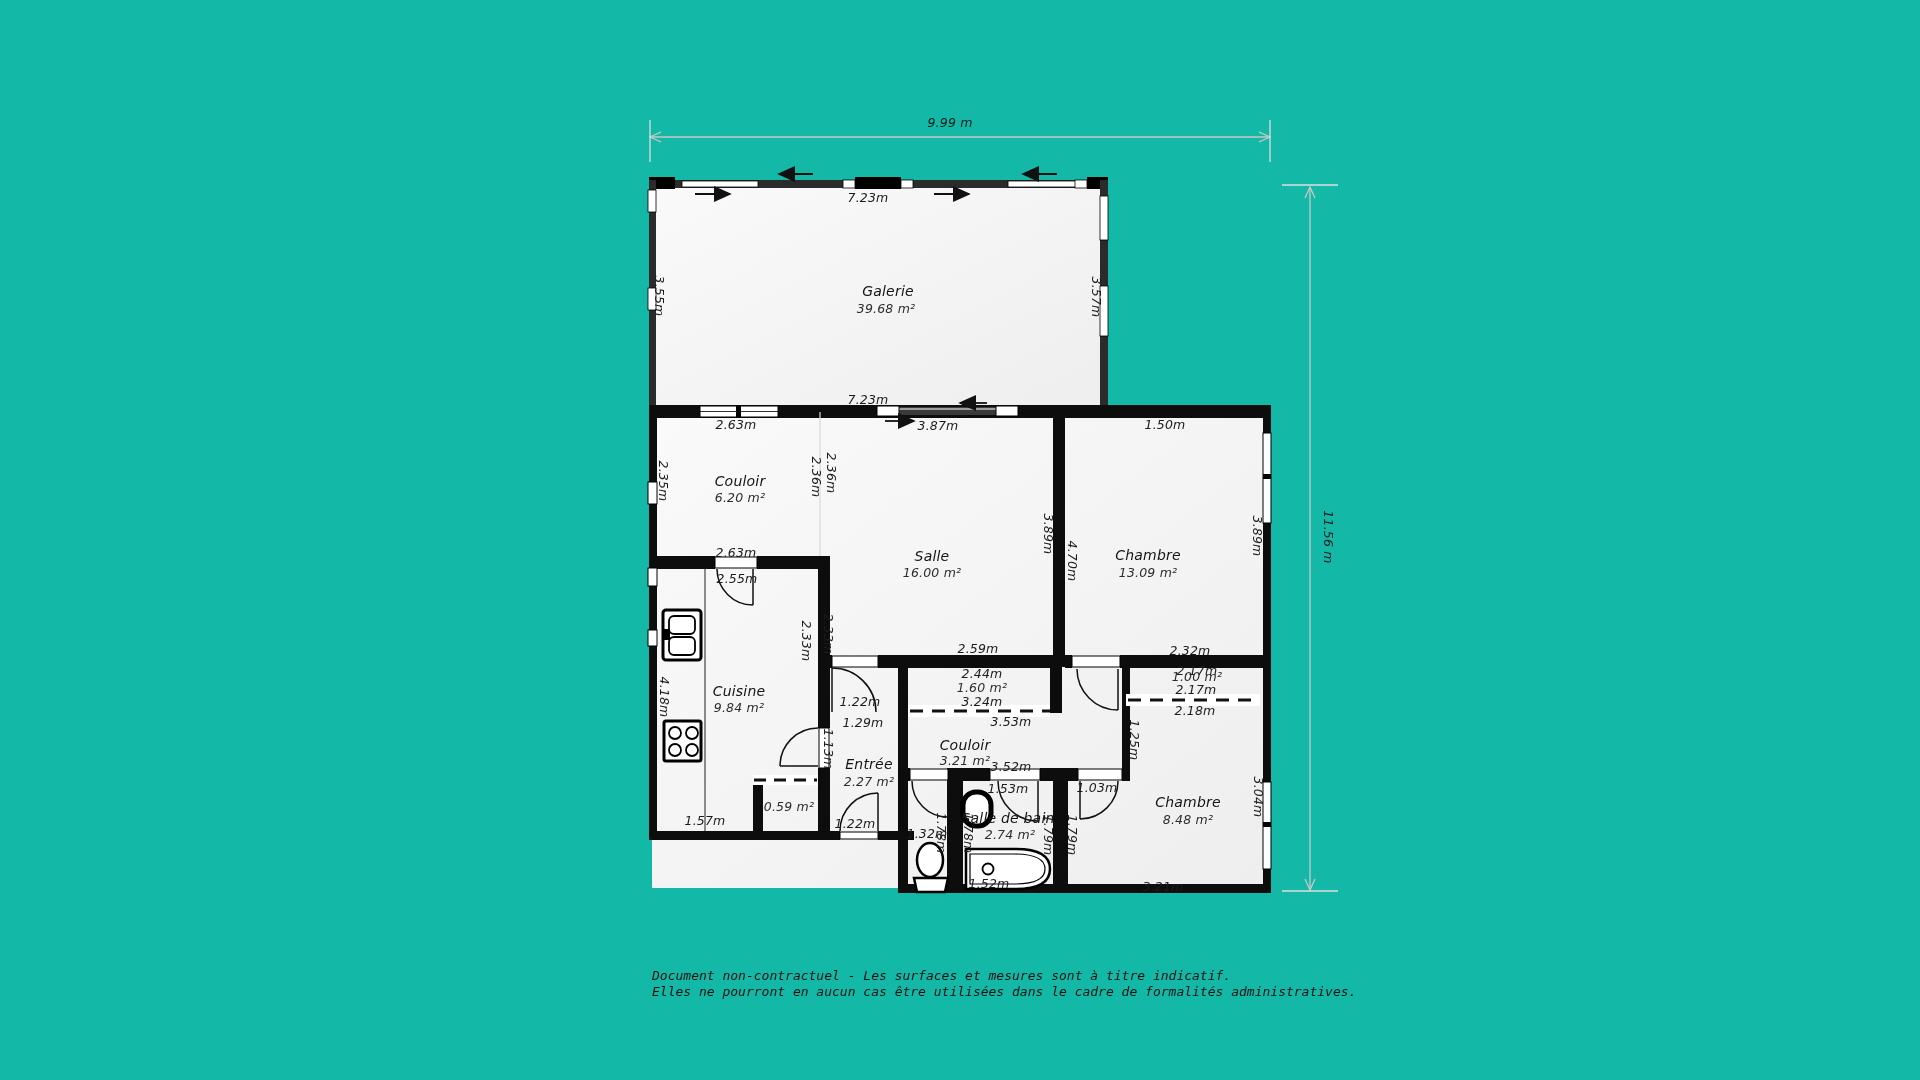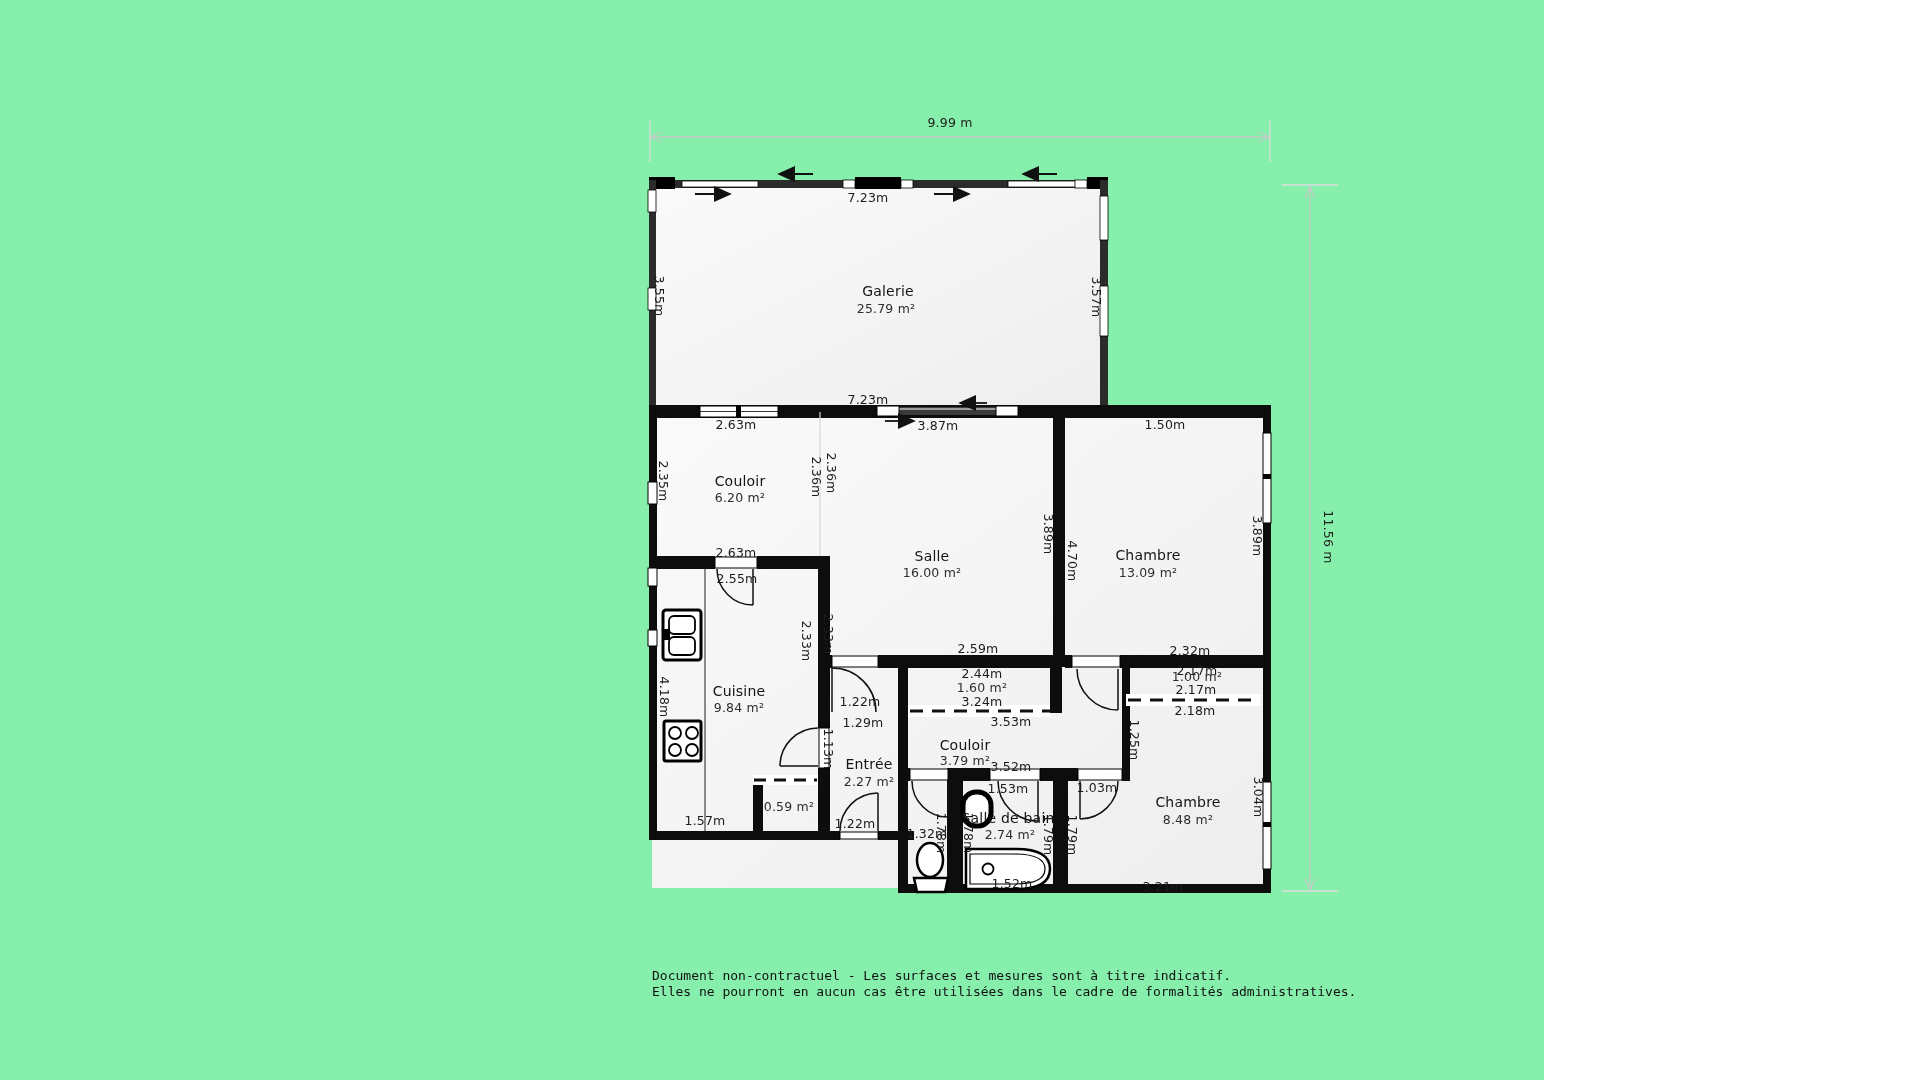--- a/index.html
+++ b/index.html
@@ -1,17 +1,17 @@
 <!DOCTYPE html>
 <html><head>
 <meta charset="utf-8">
 <style>
   html,body{margin:0;padding:0;background:#fff;}
-  .canvas{position:relative;width:1544px;height:1080px;background:#86efac;overflow:hidden;
-          font-family:"DejaVu Sans",sans-serif;}
+  .canvas{position:relative;width:1920px;height:1080px;background:#14b8a6;overflow:hidden;
+          font-family:"DejaVu Sans",sans-serif;font-style:italic;}
   svg{position:absolute;left:0;top:0;}
   .lbl{position:absolute;transform:translate(-50%,-50%);font-size:12.5px;color:#1c1c1c;
        white-space:nowrap;letter-spacing:.2px;}
   .lbl.v{transform:translate(-50%,-50%) rotate(90deg);}
   .room-name{font-size:14px;color:#141414;}
   .room-area{font-size:12.5px;color:#2e2e2e;}
   .disc{position:absolute;font-family:"DejaVu Sans Mono",monospace;font-size:13px;color:#111;
         white-space:nowrap;}
 </style>
 </head>
@@ -189,21 +189,21 @@
     <path d="M 1305,879 L 1310,890 L 1315,879"></path>
     <line x1="1282" y1="185" x2="1338" y2="185" stroke="#dedede"></line>
     <line x1="1282" y1="891" x2="1338" y2="891" stroke="#dedede"></line>
   </g>
 </svg>
 
 <div class="lbl" style="left:950px;top:122px">9.99 m</div>
 <div class="lbl v" style="left:1328px;top:537px">11.56 m</div>
 
 <div class="lbl room-name" style="left:888px;top:291px">Galerie</div>
-<div class="lbl room-area" style="left:886px;top:308px">25.79 m²</div>
+<div class="lbl room-area" style="left:886px;top:308px">39.68 m²</div>
 <div class="lbl" style="left:868px;top:197px">7.23m</div>
 <div class="lbl" style="left:868px;top:399px">7.23m</div>
 <div class="lbl v" style="left:659px;top:296px">3.55m</div>
 <div class="lbl v" style="left:1096px;top:297px">3.57m</div>
 
 <div class="lbl room-name" style="left:740px;top:481px">Couloir</div>
 <div class="lbl room-area" style="left:740px;top:497px">6.20 m²</div>
 <div class="lbl" style="left:736px;top:424px">2.63m</div>
 <div class="lbl v" style="left:663px;top:481px">2.35m</div>
 <div class="lbl v" style="left:816px;top:477px">2.36m</div>
@@ -227,21 +227,21 @@
 <div class="lbl room-area" style="left:982px;top:687px">1.60 m²</div>
 <div class="lbl" style="left:982px;top:701px">3.24m</div>
 
 <div class="lbl" style="left:1197px;top:670px">2.17m</div>
 <div class="lbl room-area" style="left:1197px;top:676px">1.00 m²</div>
 <div class="lbl" style="left:1196px;top:689px">2.17m</div>
 <div class="lbl" style="left:1195px;top:710px">2.18m</div>
 <div class="lbl v" style="left:1134px;top:740px">1.25m</div>
 
 <div class="lbl room-name" style="left:965px;top:745px">Couloir</div>
-<div class="lbl room-area" style="left:965px;top:760px">3.79 m²</div>
+<div class="lbl room-area" style="left:965px;top:760px">3.21 m²</div>
 <div class="lbl" style="left:1011px;top:721px">3.53m</div>
 <div class="lbl" style="left:1011px;top:766px">3.52m</div>
 <div class="lbl" style="left:860px;top:701px">1.22m</div>
 <div class="lbl" style="left:863px;top:722px">1.29m</div>
 <div class="lbl" style="left:1008px;top:788px">1.53m</div>
 <div class="lbl" style="left:1097px;top:787px">1.03m</div>
 
 <div class="lbl room-name" style="left:739px;top:691px">Cuisine</div>
 <div class="lbl room-area" style="left:739px;top:707px">9.84 m²</div>
 <div class="lbl" style="left:737px;top:578px">2.55m</div>
@@ -257,21 +257,21 @@
 <div class="lbl" style="left:855px;top:823px">1.22m</div>
 
 <div class="lbl" style="left:927px;top:833px">1.32m</div>
 <div class="lbl v" style="left:941px;top:833px">1.78m</div>
 <div class="lbl v" style="left:968px;top:833px">1.78m</div>
 
 <div class="lbl room-name" style="left:1008px;top:818px">Salle de bain</div>
 <div class="lbl room-area" style="left:1010px;top:834px">2.74 m²</div>
 <div class="lbl v" style="left:1048px;top:835px">1.79m</div>
 <div class="lbl v" style="left:1072px;top:835px">1.79m</div>
-<div class="lbl" style="left:1012px;top:883px">1.52m</div>
+<div class="lbl" style="left:989px;top:883px">1.52m</div>
 
 <div class="lbl room-name" style="left:1188px;top:802px">Chambre</div>
 <div class="lbl room-area" style="left:1188px;top:819px">8.48 m²</div>
 <div class="lbl v" style="left:1258px;top:797px">3.04m</div>
 <div class="lbl" style="left:1163px;top:886px">3.21m</div>
 
 <div class="disc" style="left:652px;top:968px">Document non-contractuel - Les surfaces et mesures sont à titre indicatif.</div>
 <div class="disc" style="left:652px;top:984px">Elles ne pourront en aucun cas être utilisées dans le cadre de formalités administratives.</div>
 
 </div>

